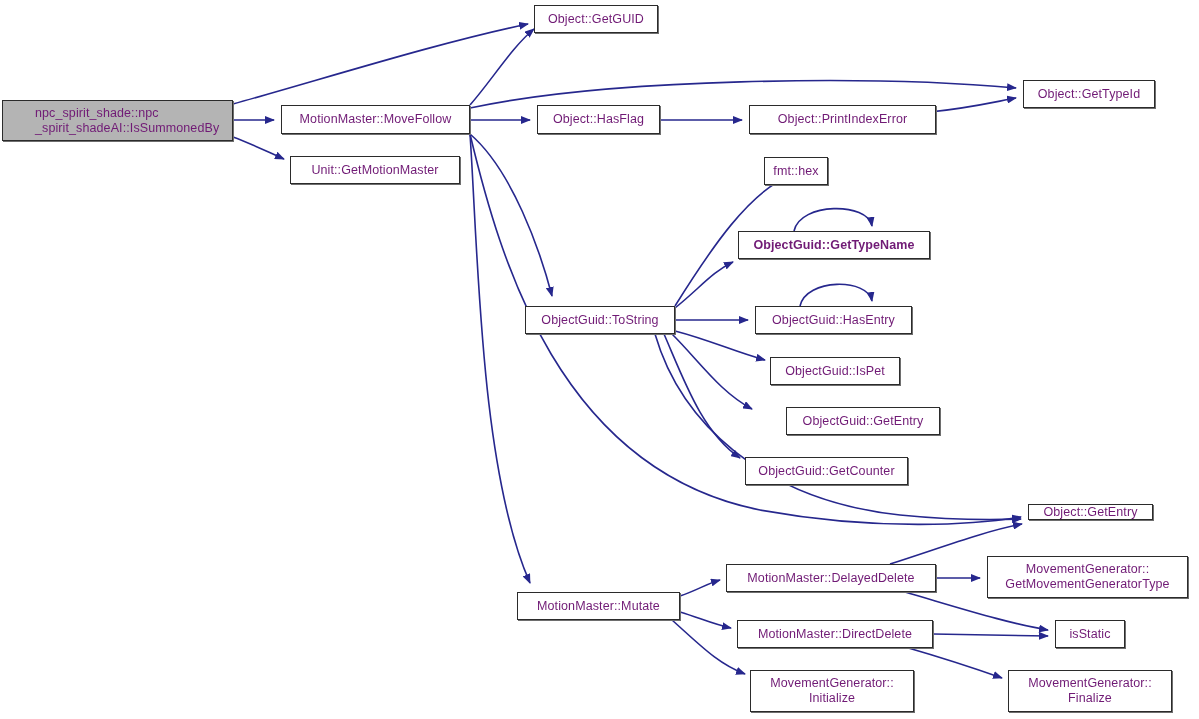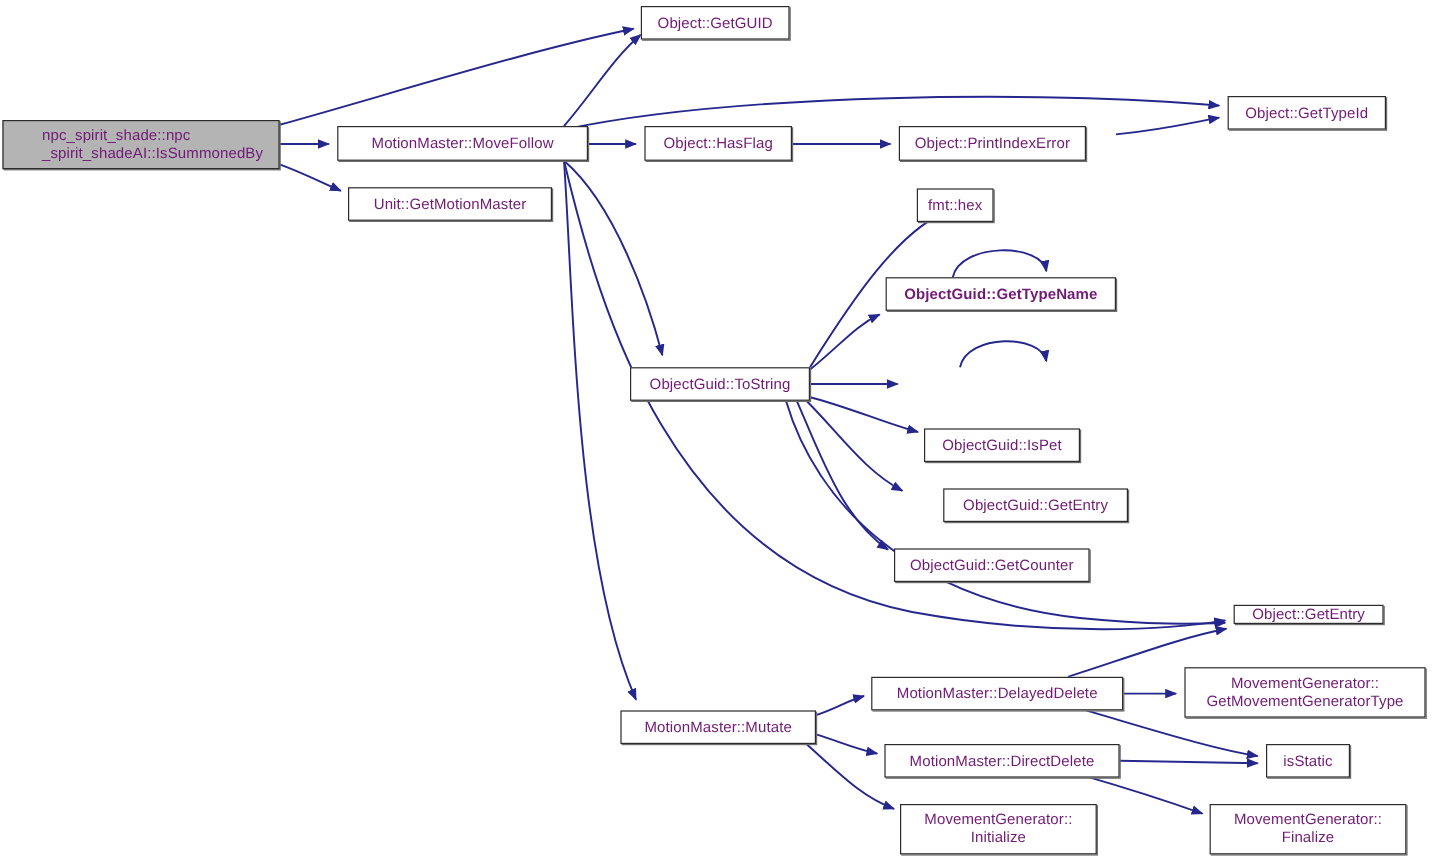--- a/index.html
+++ b/index.html
@@ -112,29 +112,30 @@
       <path d="M905,592 C960,608 1010,624 1048,630"></path>
 
       <path d="M933,634 L1048,636"></path>
 
       <path d="M905,647 C950,660 985,672 1002,678"></path>
     </g>
   </svg>
 
   <div class="node root" style="left: 2px; top: 100px; width: 231px; height: 41px; background: rgb(180, 180, 180); padding-left: 32px;">npc_spirit_shade::npc
 _spirit_shadeAI::IsSummonedBy</div>
-  <div class="node" style="left: 281px; top: 105px; width: 209px; height: 29px;">MotionMaster::MoveFollow</div>
+  <div class="node" style="left: 281px; top: 105px; width: 189px; height: 29px;">MotionMaster::MoveFollow</div>
   <div class="node" style="left: 290px; top: 156px; width: 170px; height: 28px;">Unit::GetMotionMaster</div>
   <div class="node" style="left: 534px; top: 5px; width: 124px; height: 28px;">Object::GetGUID</div>
   <div class="node" style="left: 537px; top: 105px; width: 123px; height: 29px;">Object::HasFlag</div>
-  <div class="node" style="left: 749px; top: 105px; width: 156px; height: 29px;">Object::PrintIndexError</div>
+  <div class="node" style="left: 749px; top: 105px; width: 187px; height: 29px;">Object::PrintIndexError</div>
   <div class="node" style="left: 1023px; top: 80px; width: 132px; height: 28px;">Object::GetTypeId</div>
   <div class="node" style="left: 764px; top: 157px; width: 64px; height: 28px;">fmt::hex</div>
   <div class="node" style="left: 738px; top: 231px; width: 192px; height: 28px; font-weight: bold;">ObjectGuid::GetTypeName</div>
   <div class="node" style="left: 525px; top: 306px; width: 150px; height: 28px;">ObjectGuid::ToString</div>
+  <div class="node" style="left: 755px; top: 306px; width: 157px; height: 28px;">ObjectGuid::HasEntry</div>
   <div class="node" style="left: 770px; top: 357px; width: 130px; height: 28px;">ObjectGuid::IsPet</div>
   <div class="node" style="left: 786px; top: 407px; width: 154px; height: 28px;">ObjectGuid::GetEntry</div>
   <div class="node" style="left: 745px; top: 457px; width: 163px; height: 28px;">ObjectGuid::GetCounter</div>
   <div class="node" style="left: 1028px; top: 504px; width: 125px; height: 16px;">Object::GetEntry</div>
   <div class="node" style="left: 517px; top: 592px; width: 163px; height: 28px;">MotionMaster::Mutate</div>
   <div class="node" style="left: 726px; top: 564px; width: 210px; height: 28px;">MotionMaster::DelayedDelete</div>
   <div class="node" style="left: 737px; top: 620px; width: 196px; height: 28px;">MotionMaster::DirectDelete</div>
   <div class="node" style="left: 987px; top: 556px; width: 201px; height: 42px;">MovementGenerator::
 GetMovementGeneratorType</div>
   <div class="node" style="left: 1055px; top: 620px; width: 70px; height: 28px;">isStatic</div>

